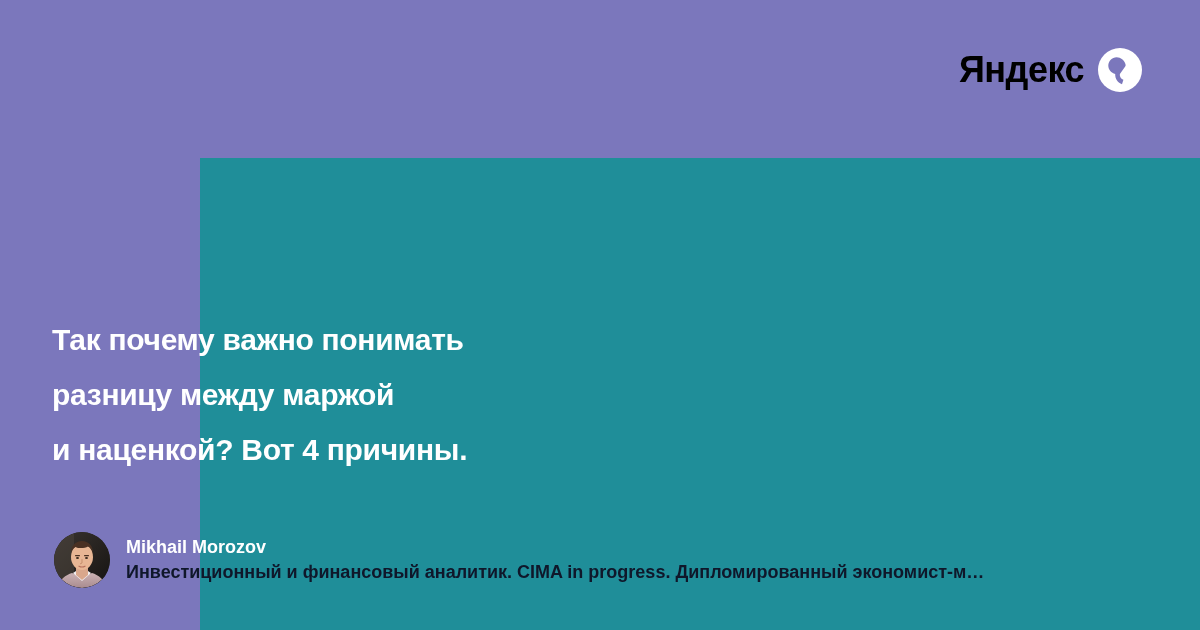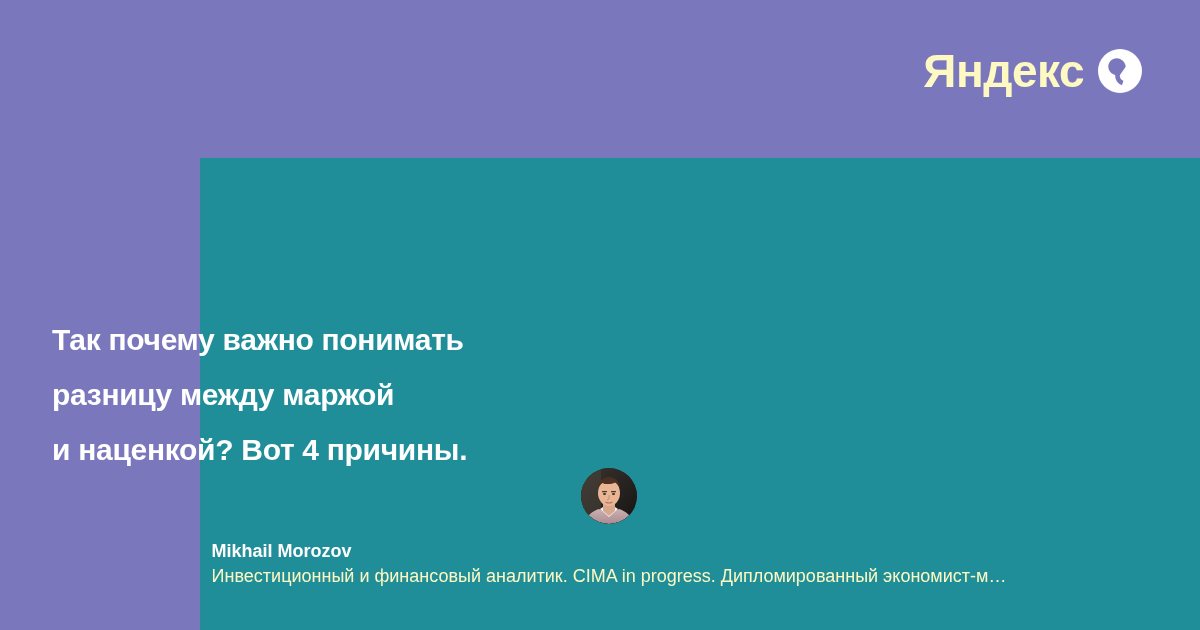--- a/index.html
+++ b/index.html
@@ -34,22 +34,22 @@
   .brand {
     position: absolute;
     top: 48px;
     right: 58px;
     display: flex;
     align-items: center;
     gap: 14px;
     z-index: 5;
   }
   .brand-word {
-    color: #fef9c3;
-    font-size: 46px;
+    color: #000000;
+    font-size: 36px;
     font-weight: 700;
     line-height: 1;
     letter-spacing: -0.5px;
     white-space: nowrap;
   }
   .brand-mark {
     width: 44px;
     height: 44px;
     position: relative;
     flex: 0 0 auto;
@@ -74,21 +74,20 @@
   
   .author {
     position: absolute;
     left: 54px;
     bottom: 42px;
     z-index: 6;
     display: flex;
     align-items: center;
     gap: 16px;
     width: 1110px;
-    flex-direction: column;
   }
   .avatar {
     width: 56px;
     height: 56px;
     border-radius: 50%;
     flex: 0 0 auto;
     overflow: hidden;
     position: relative;
     background: #2a2724;
   }
@@ -103,23 +102,23 @@
     gap: 2px;
   }
   .author-name {
     color: #ffffff;
     font-size: 18px;
     font-weight: 700;
     line-height: 22px;
     white-space: nowrap;
   }
   .author-bio {
-    color: #fef9c3;
+    color: #0f172a;
     font-size: 18px;
-    font-weight: 400;
+    font-weight: 700;
     line-height: 24px;
     white-space: nowrap;
     overflow: hidden;
     text-overflow: clip;
     max-width: 1000px;
   }
 </style>
 </head>
 <body>
 

